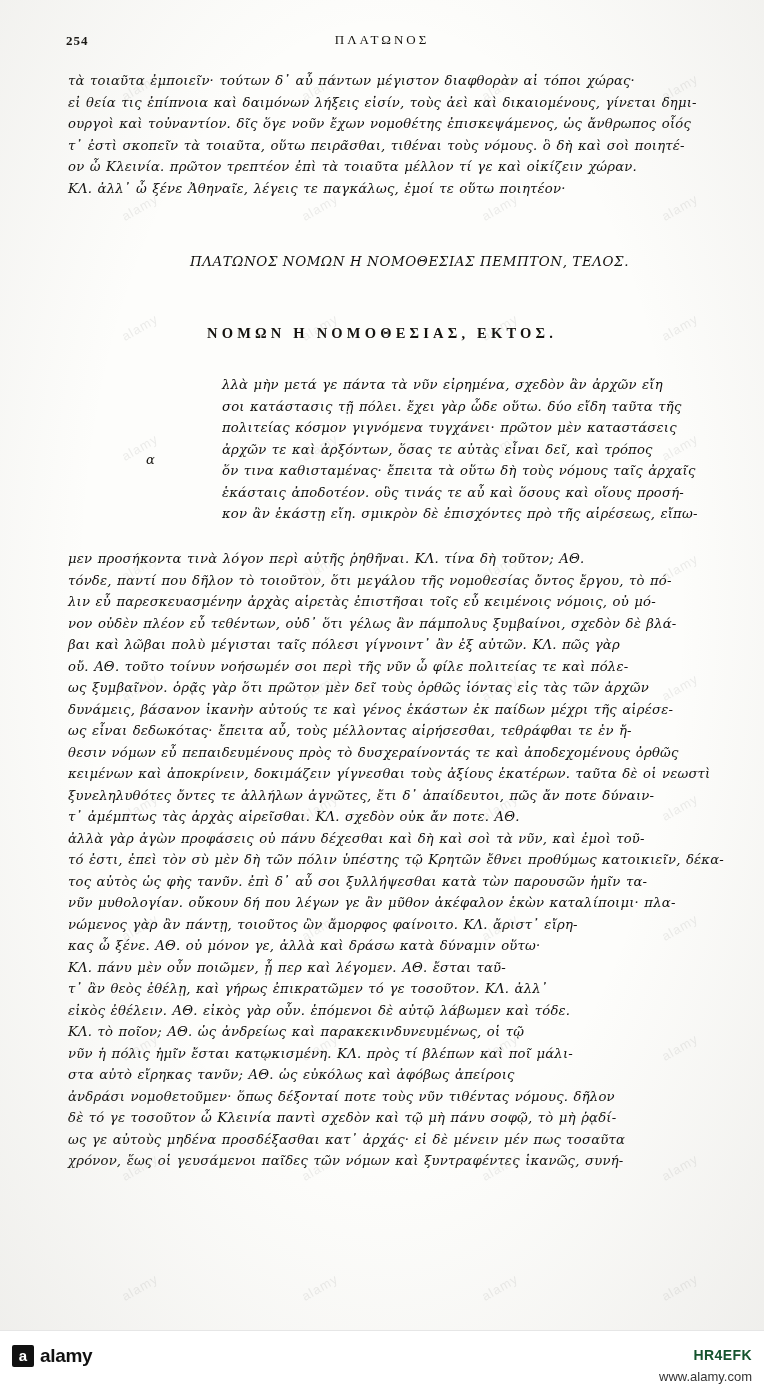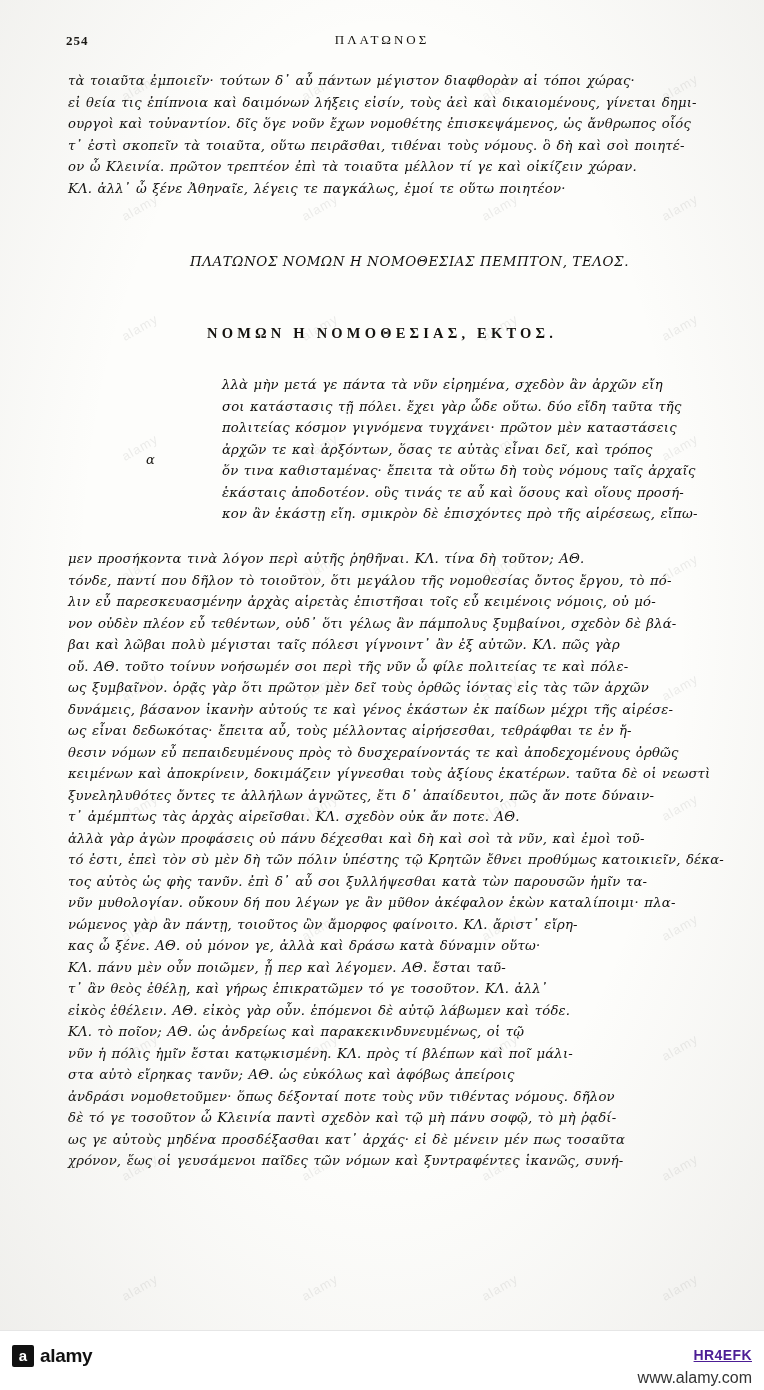--- a/index.html
+++ b/index.html
@@ -181,30 +181,29 @@
     overflow: hidden;
     text-overflow: ellipsis;
   }
   .wm-id {
     position: absolute;
     right: 12px;
     top: 16px;
     font-family: "Liberation Sans", sans-serif;
     font-size: 14px;
     font-weight: bold;
-    color: #4c1d95;
+    color: #14532d;
     letter-spacing: 0.4px;
-    text-decoration: underline;
   }
   .wm-url {
     position: absolute;
     right: 12px;
     top: 38px;
     font-family: "Liberation Sans", sans-serif;
-    font-size: 16px;
+    font-size: 13px;
     color: #333333;
   }
 
   
   .wm-tile {
     position: absolute;
     font-family: "Liberation Sans", sans-serif;
     font-size: 13px;
     color: rgba(140,140,140,0.16);
     transform: rotate(-30deg);

